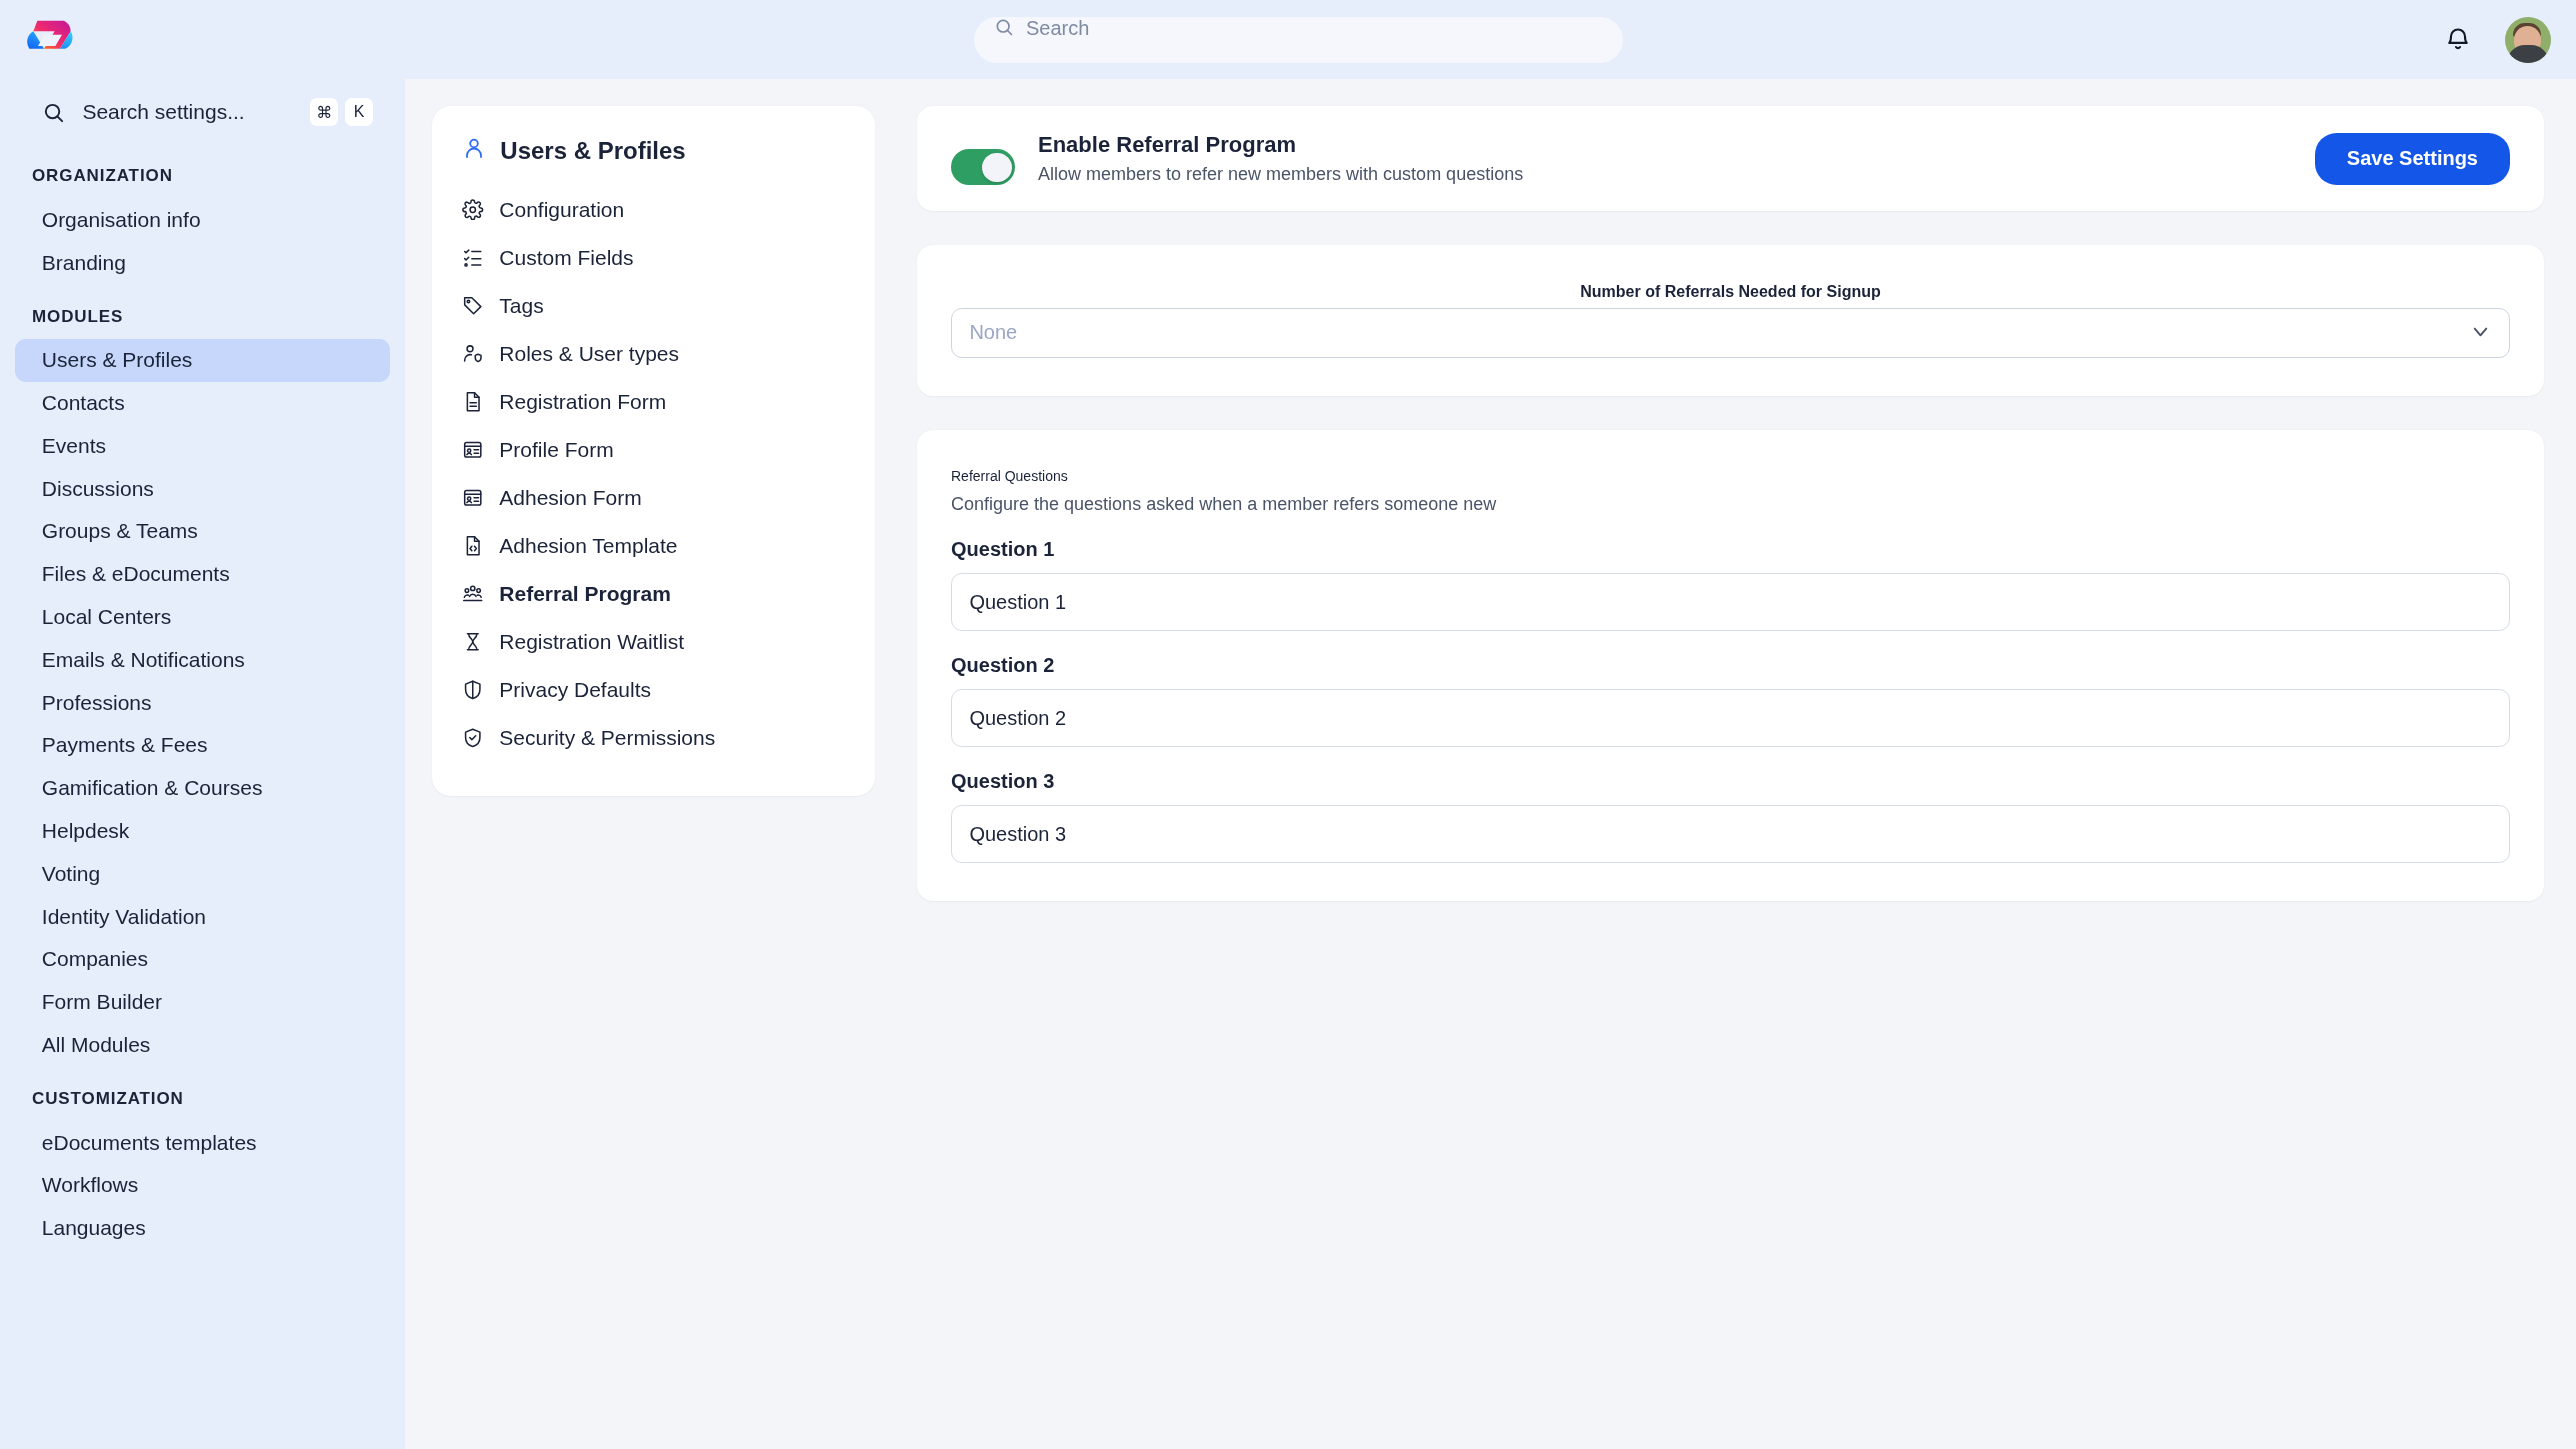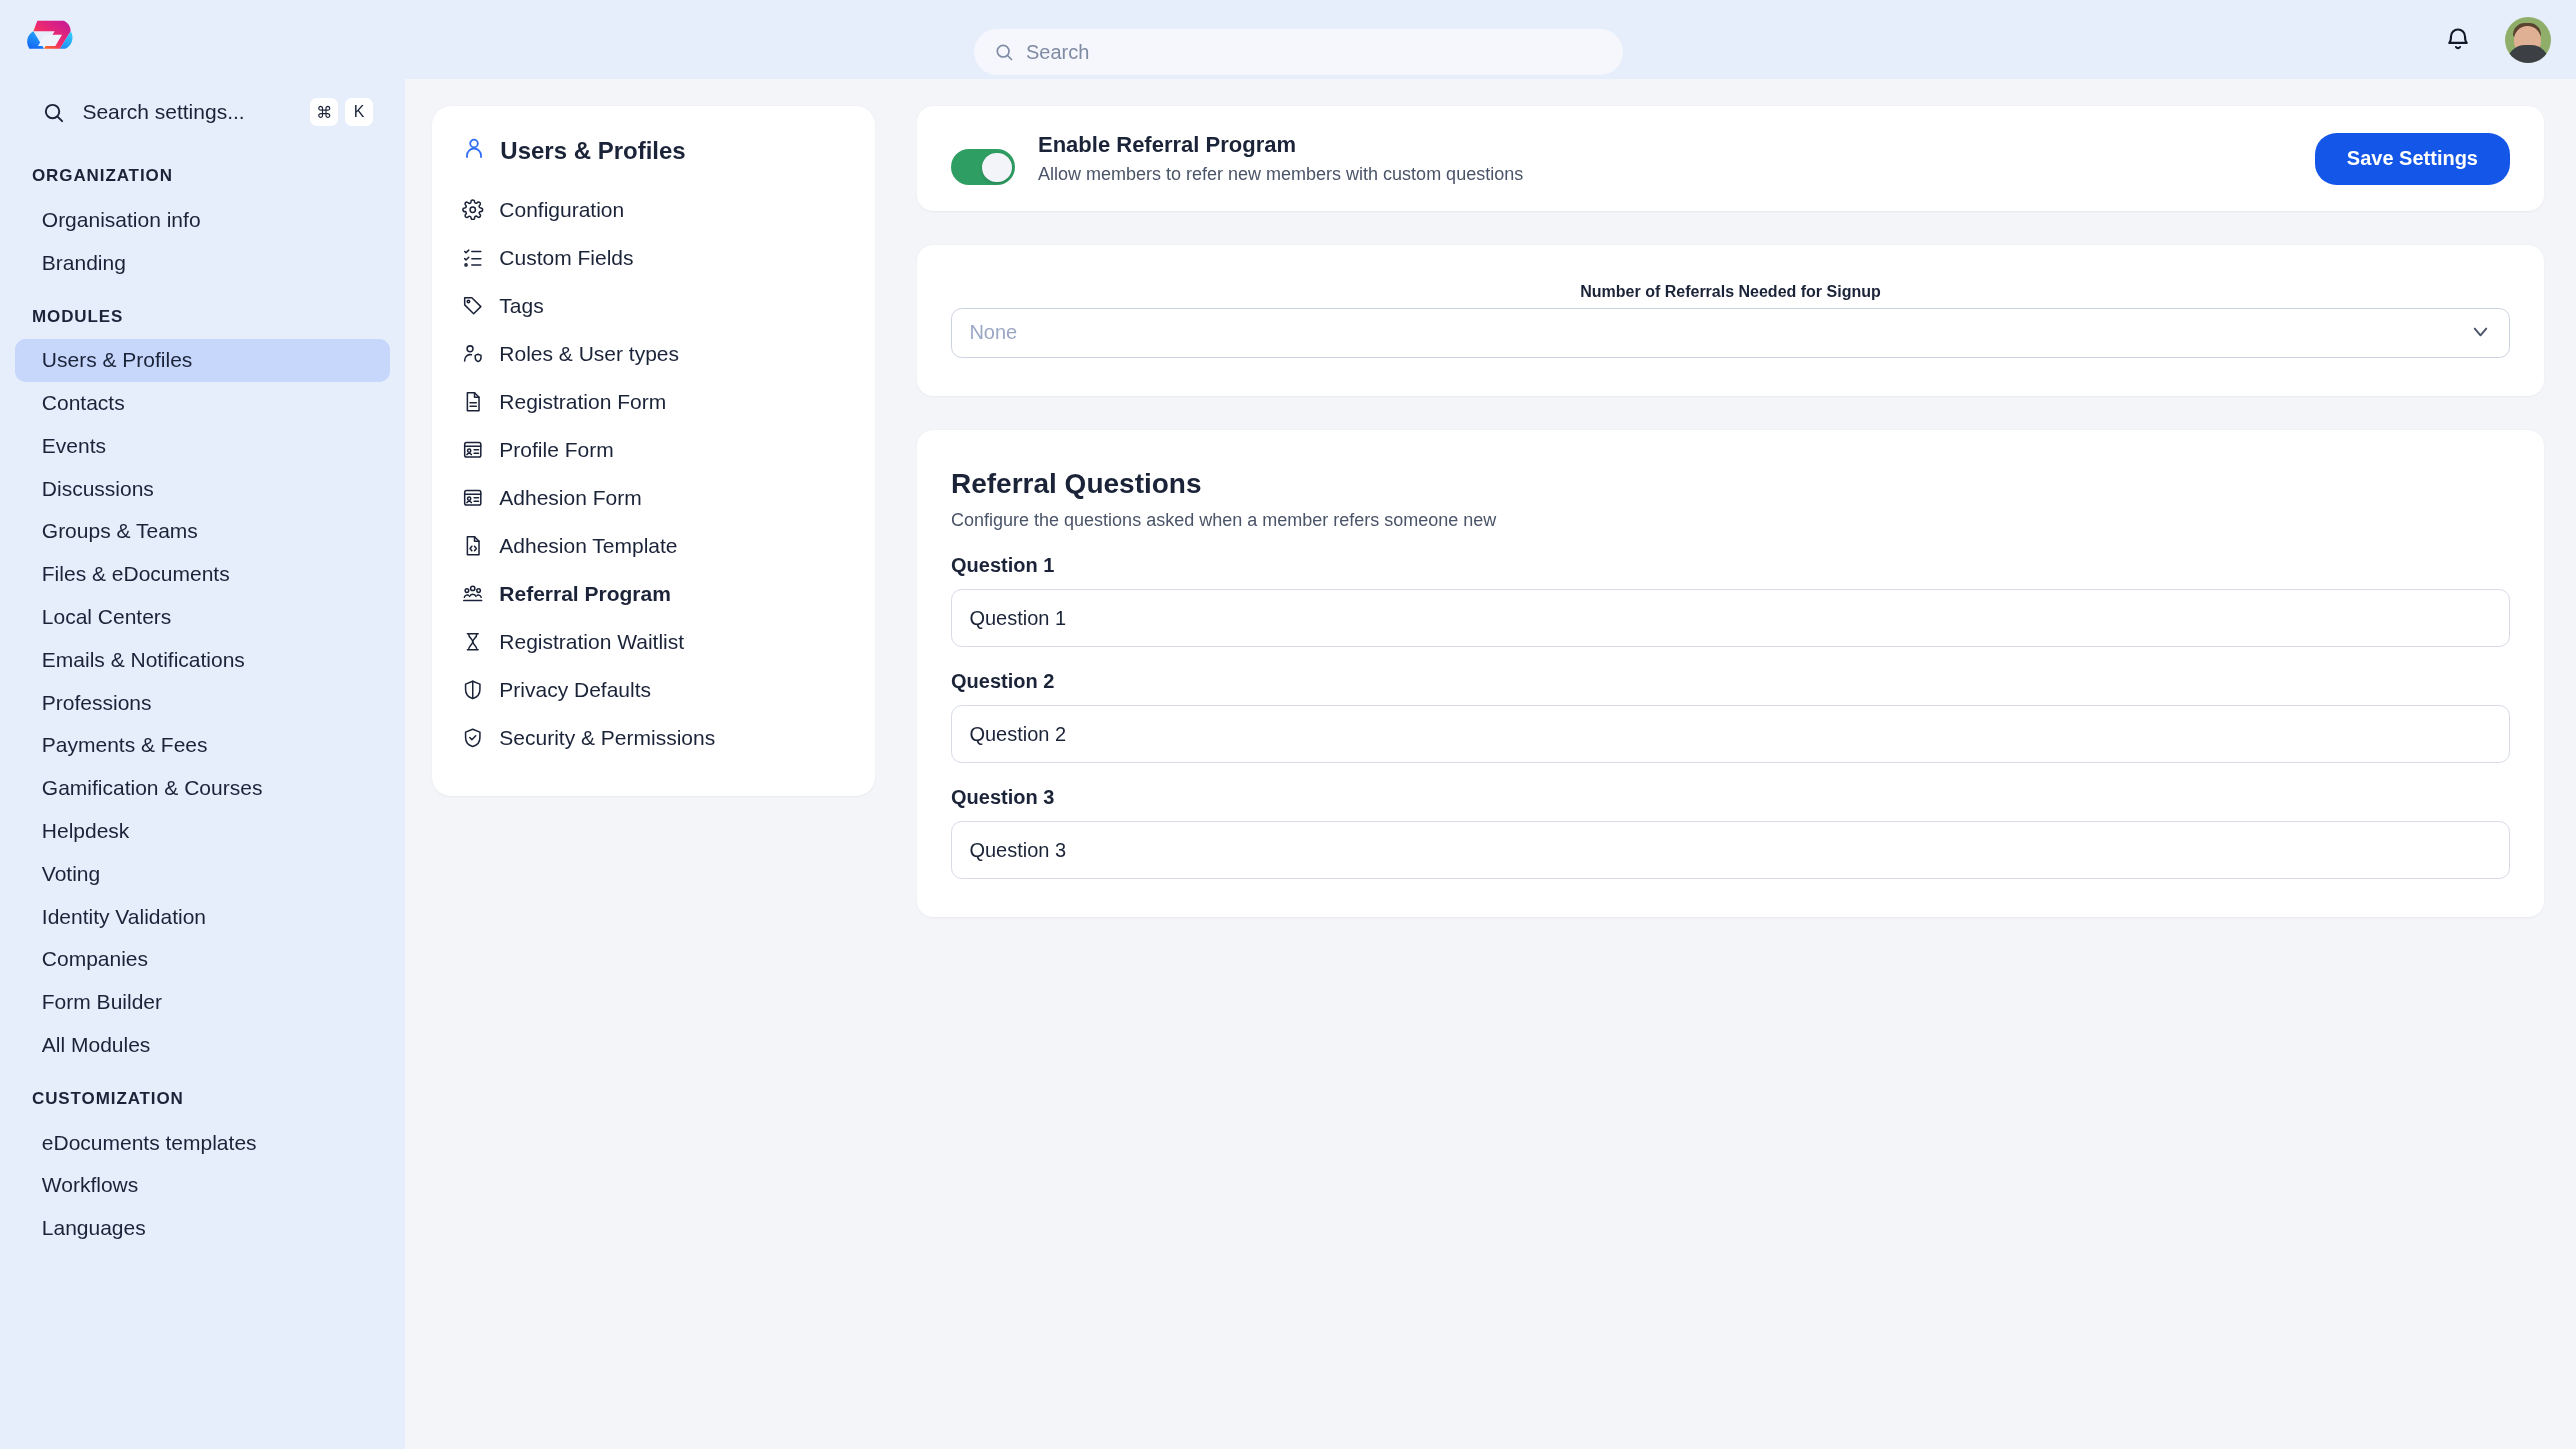--- a/index.html
+++ b/index.html
@@ -18,25 +18,25 @@
     display: flex; align-items: center;
     position: relative;
     flex-shrink: 0;
   }
   .logo-wrap {
     width: 99px; display: flex; align-items: center; justify-content: center;
   }
   .logo { width: 52px; height: 52px; border-radius: 13.4px; display:block; }
 
   .topsearch {
-    position: absolute; left: 974px; top: 29px;
+    position: absolute; left: 974px; top: 17px;
     width: 649px; height: 46px;
     background: #f5f7fc;
     border-radius: 23px;
-    display: flex; align-items: center;
+    display: flex; 
     padding: 0 20px;
     gap: 12px;
   }
   .topsearch svg { flex-shrink: 0; }
   .topsearch .ph { color: #7f8aa3; font-size: 20px; }
 
   .topright {
     position: absolute; right: 25.5px; top: 0; height: 79px;
     display: flex; align-items: center; gap: 31px;
   }
@@ -175,21 +175,21 @@
     background: #ffffff; cursor: pointer;
   }
   .select-box .val { flex: 1; font-size: 20px; color: #9aa7c4; }
   .text-input {
     width: 100%; height: 58px;
     border: 1.3px solid #d6dbe6; border-radius: 10.7px;
     padding: 0 17.4px; font-size: 20px; color: #1b2338;
     background: #ffffff;
     font-family: "Liberation Sans", sans-serif;
   }
-  .sec-title { font-size: 28px; font-weight: bold; color: #1b2338; }
+  .sec-title { font-size: 14px; font-weight: normal; color: #1b2338; }
   .sec-sub { font-size: 18px; color: #4a5468; margin-top: 10.7px; margin-bottom: 23px; }
   .q-block { margin-bottom: 23px; }
   .q-block:last-child { margin-bottom: 0; }
   .q-label { font-size: 20px; font-weight: bold; color: #1b2338; margin-bottom: 12px; }
 </style>
 </head>
 <body>
 
 <div class="topbar">
   <div class="logo-wrap">

